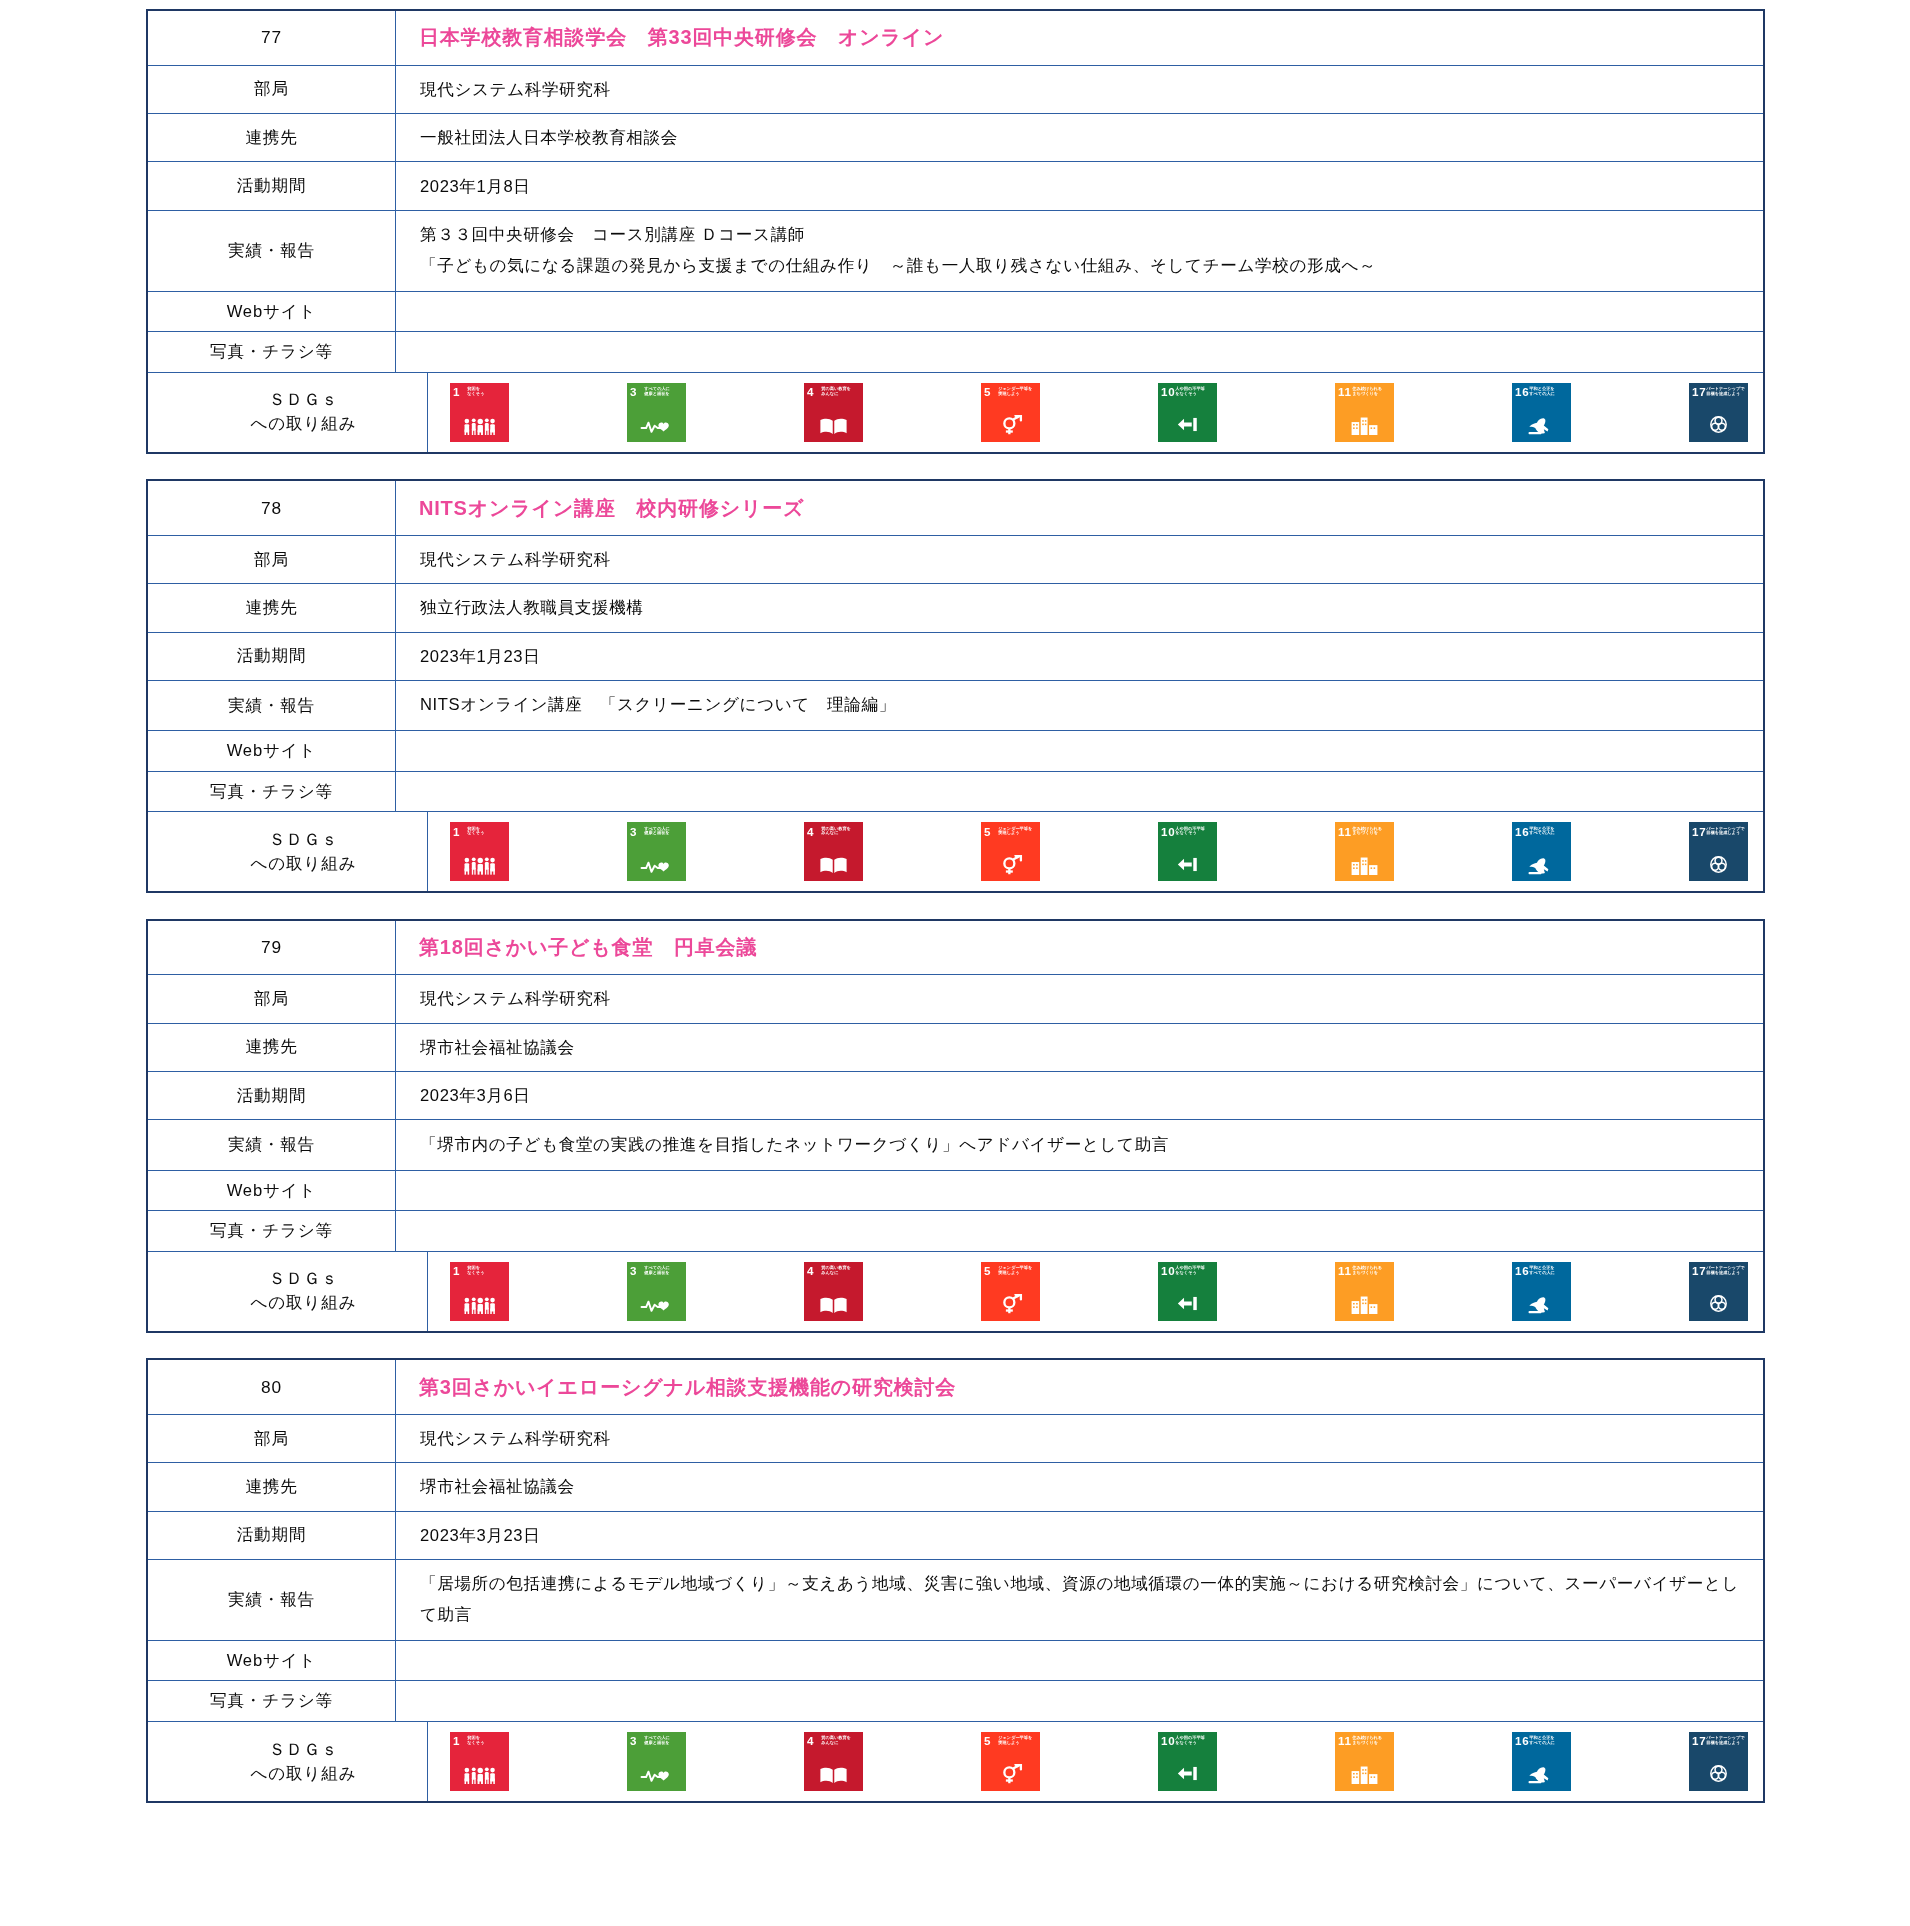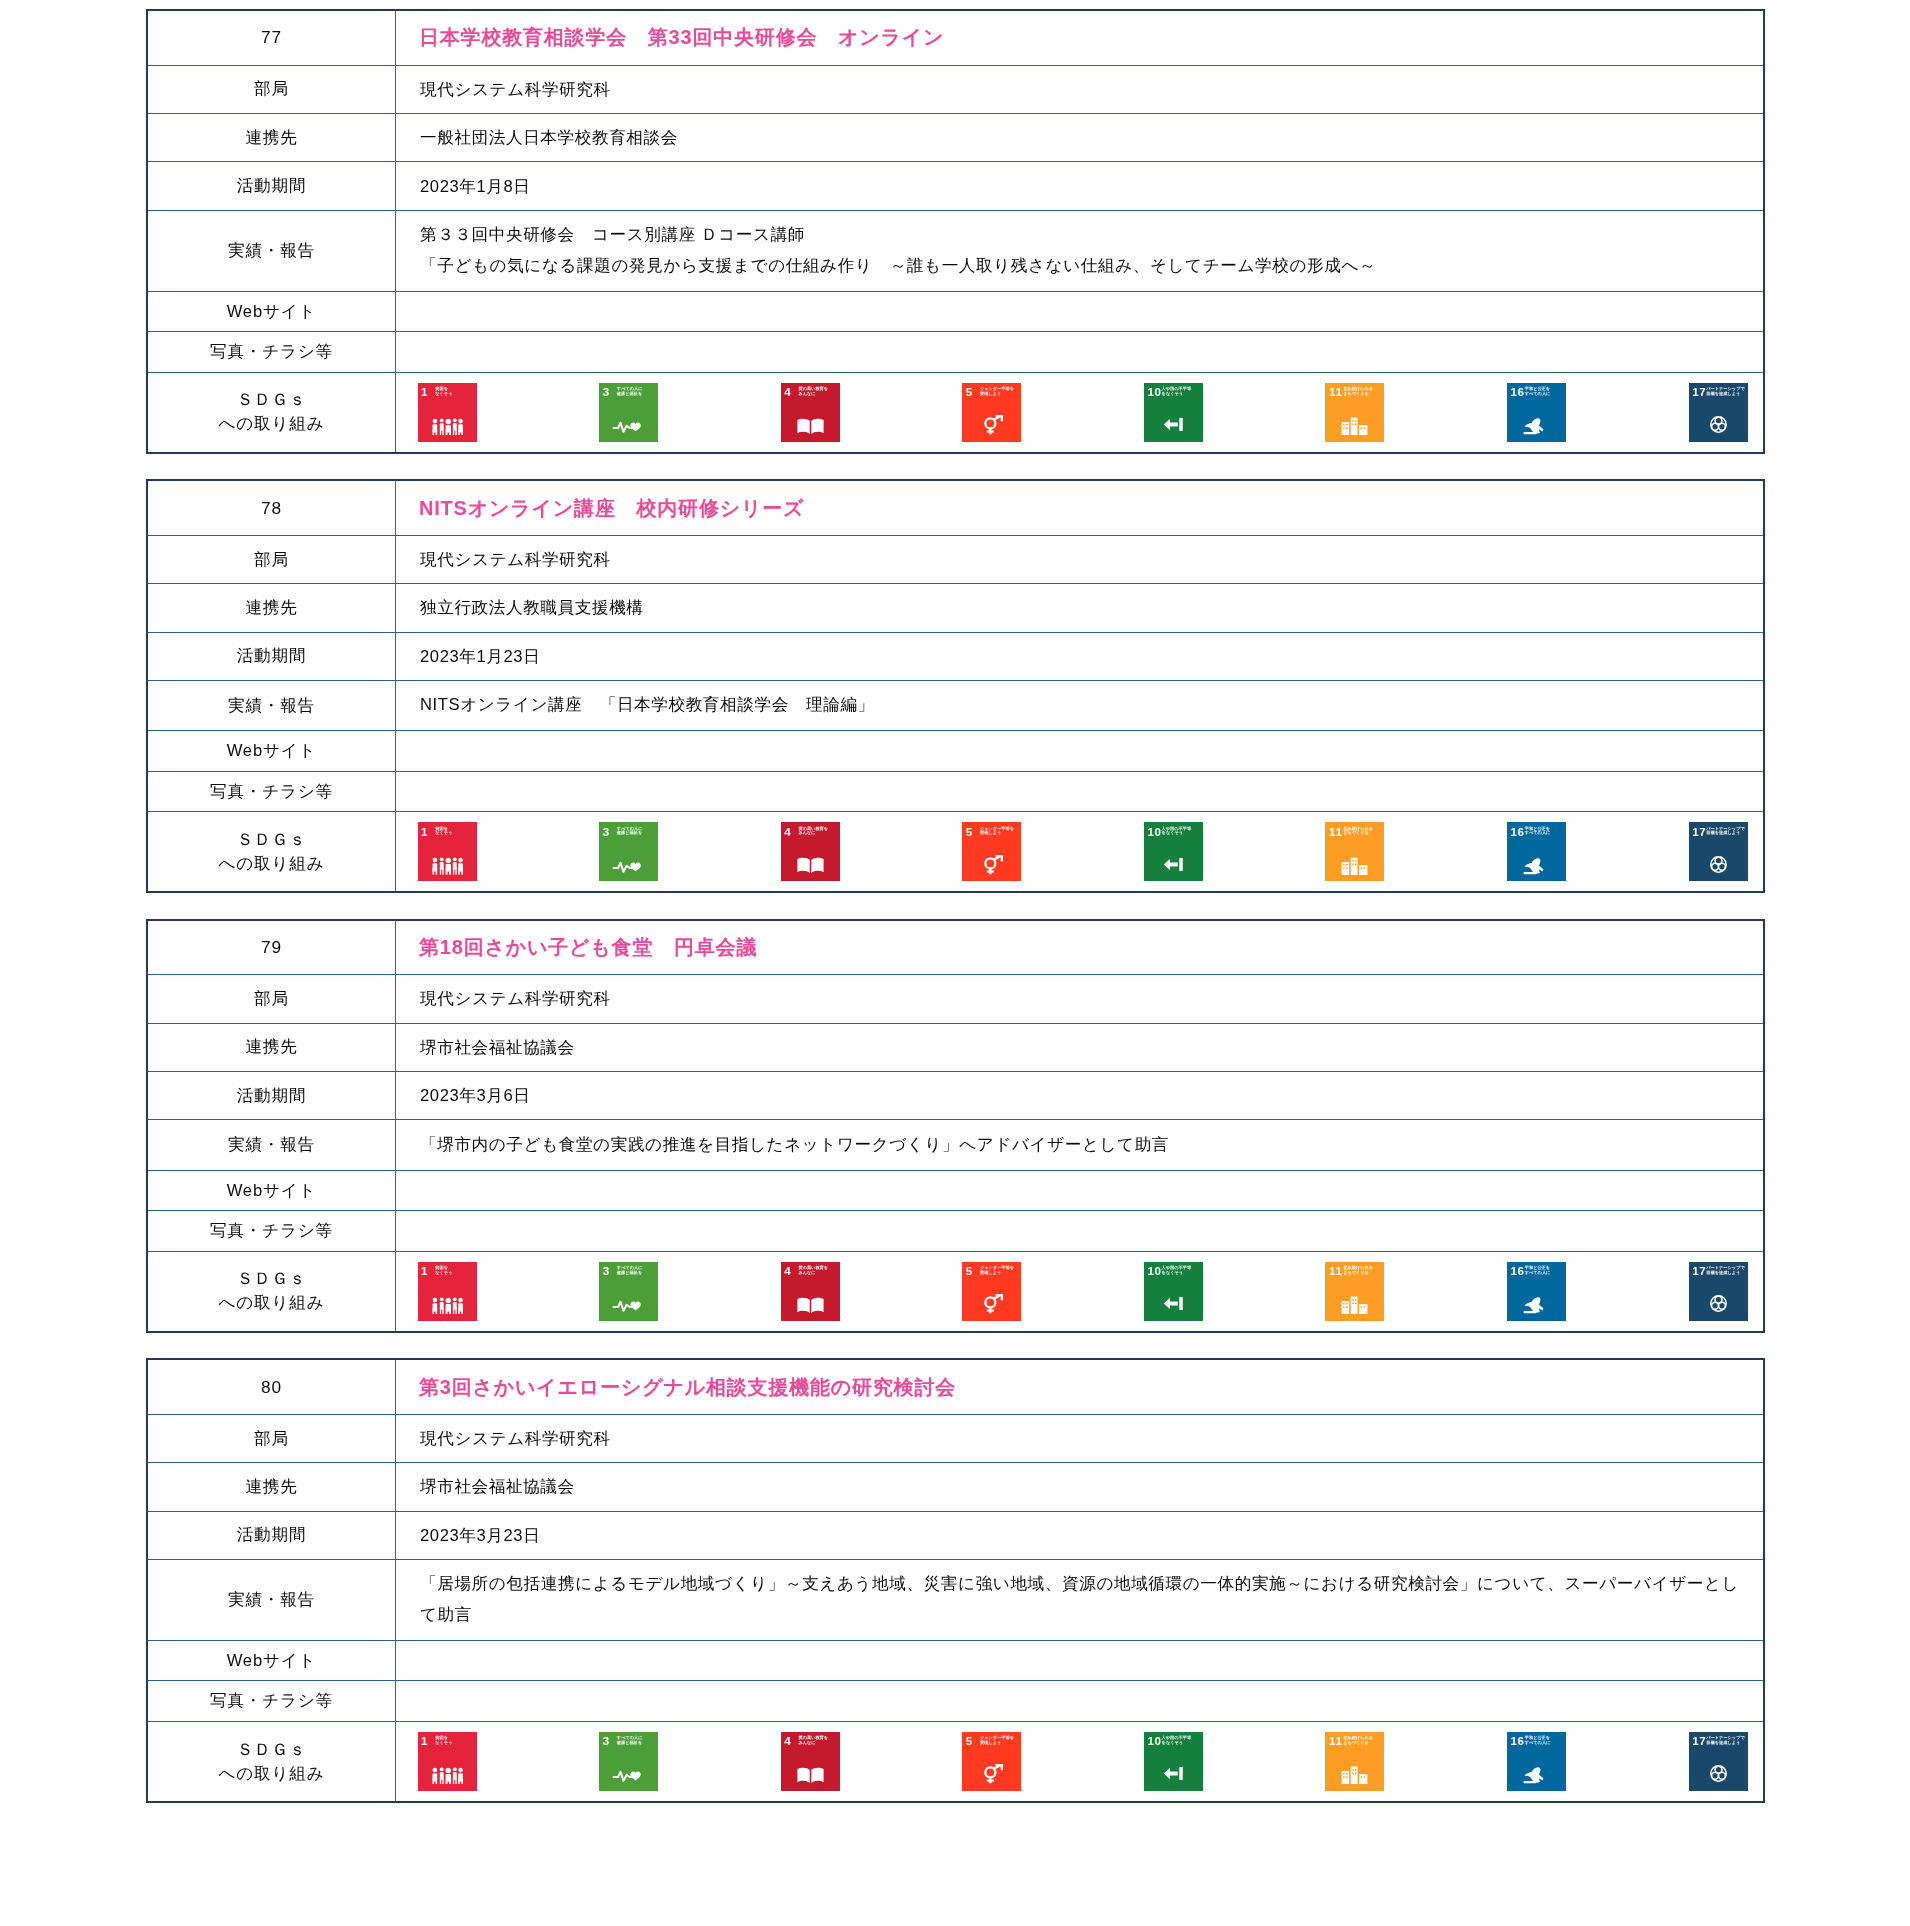--- a/index.html
+++ b/index.html
@@ -26,21 +26,21 @@
     box-sizing: border-box;
     margin-bottom: 25.4px;
     background: #ffffff;
   }
 
   .row {
     display: flex;
     border-bottom: 1.2px solid #2E5FA3;
     box-sizing: border-box;
   }
-  .row:last-child { border-bottom: none; }
+  .row:last-child { border-bottom: none; padding-left: 32px; }
 
   .cell-label {
     width: 248px;
     flex: 0 0 248px;
     border-right: 1.2px solid #2E5FA3;
     box-sizing: border-box;
     display: flex;
     align-items: center;
     justify-content: center;
     text-align: left;
@@ -309,21 +309,21 @@
       <div class="cell-label">連携先</div>
       <div class="cell-value">独立行政法人教職員支援機構</div>
     </div>
     <div class="row">
       <div class="cell-label">活動期間</div>
       <div class="cell-value">2023年1月23日</div>
     </div>
     <div class="row">
       <div class="cell-label">実績・報告</div>
       <div class="cell-value tall">
-            <span>NITSオンライン講座　「日本学校教育相談学会　理論編」</span>
+            <span>NITSオンライン講座　「スクリーニングについて　理論編」</span>
           </div>
     </div>
     <div class="row empty">
       <div class="cell-label">Webサイト</div>
       <div class="cell-value"></div>
     </div>
     <div class="row empty">
       <div class="cell-label">写真・チラシ等</div>
       <div class="cell-value"></div>
     </div>

